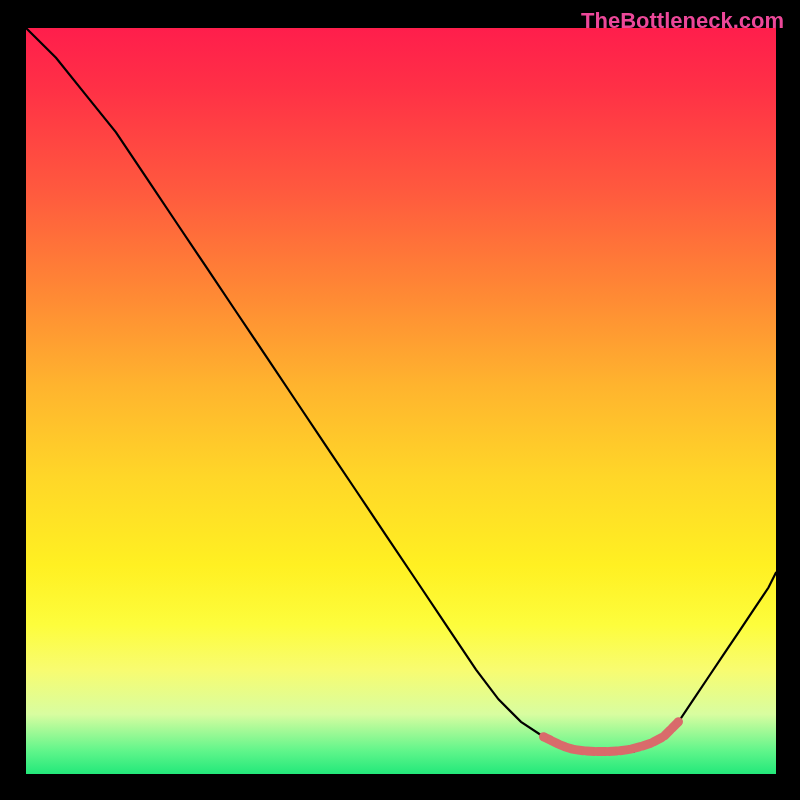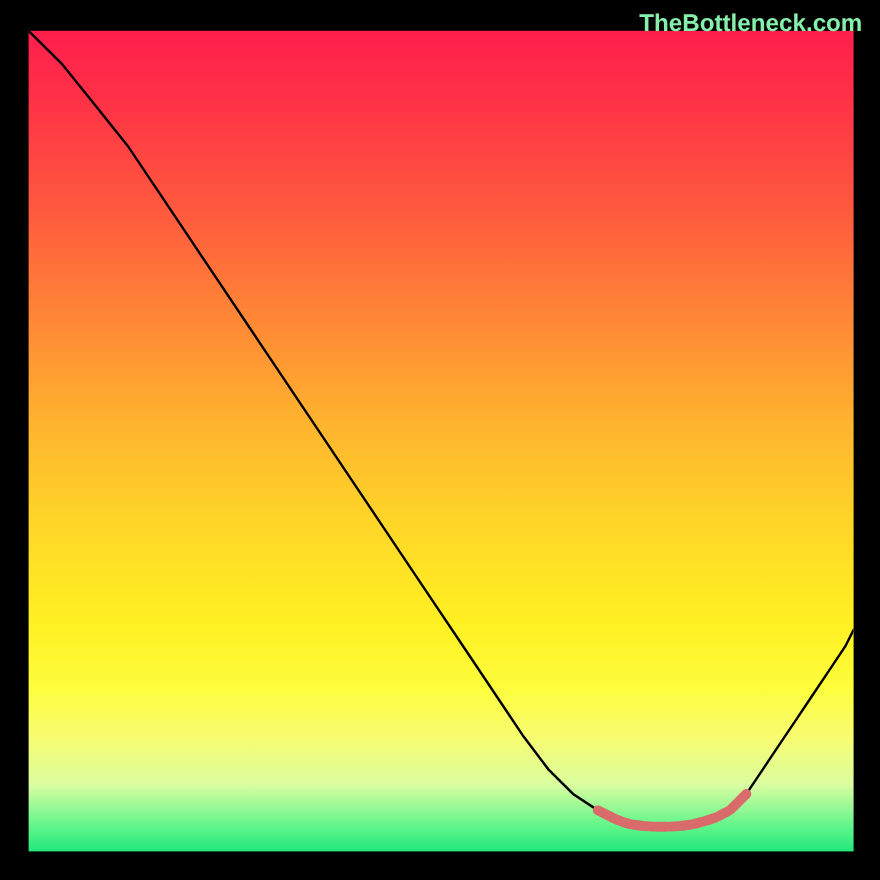--- a/index.html
+++ b/index.html
@@ -1,18 +1,18 @@
 <!DOCTYPE html>
 <html><head>
 <meta charset="utf-8">
 <style>
 * { margin: 0; padding: 0; box-sizing: border-box; }
 html, body { width: 800px; height: 800px; background: #000; overflow: hidden; }
 .container { position: relative; width: 800px; height: 800px; background: #000; }
-.watermark { position: absolute; top: 8px; right: 16px; font-family: Arial, sans-serif; font-size: 22px; font-weight: bold; color: #86efac; z-index: 10; }
+.watermark { position: absolute; top: 8px; right: 16px; font-family: Arial, sans-serif; font-size: 22px; font-weight: bold; color: #ec4899; z-index: 10; }
 .plot-area { position: absolute; left: 26px; top: 28px; width: 750px; height: 746px; }
 .gradient-bg { position: absolute; left: 0; top: 0; width: 100%; height: 100%; background: linear-gradient(to bottom,
   #ff1e4c 0%,
   #ff3046 8%,
   #ff5a3e 22%,
   #ff8a34 36%,
   #ffb42e 48%,
   #ffd628 60%,
   #fff022 72%,
   #fdfd3c 80%,

